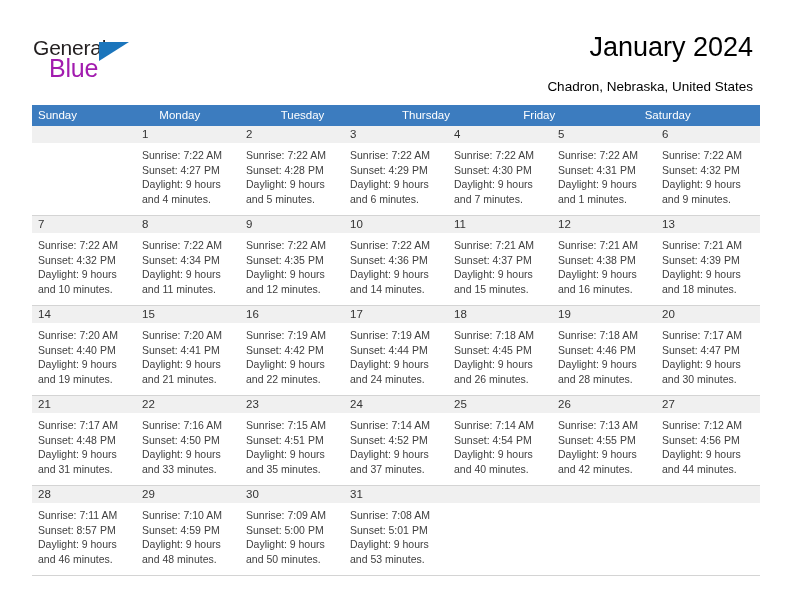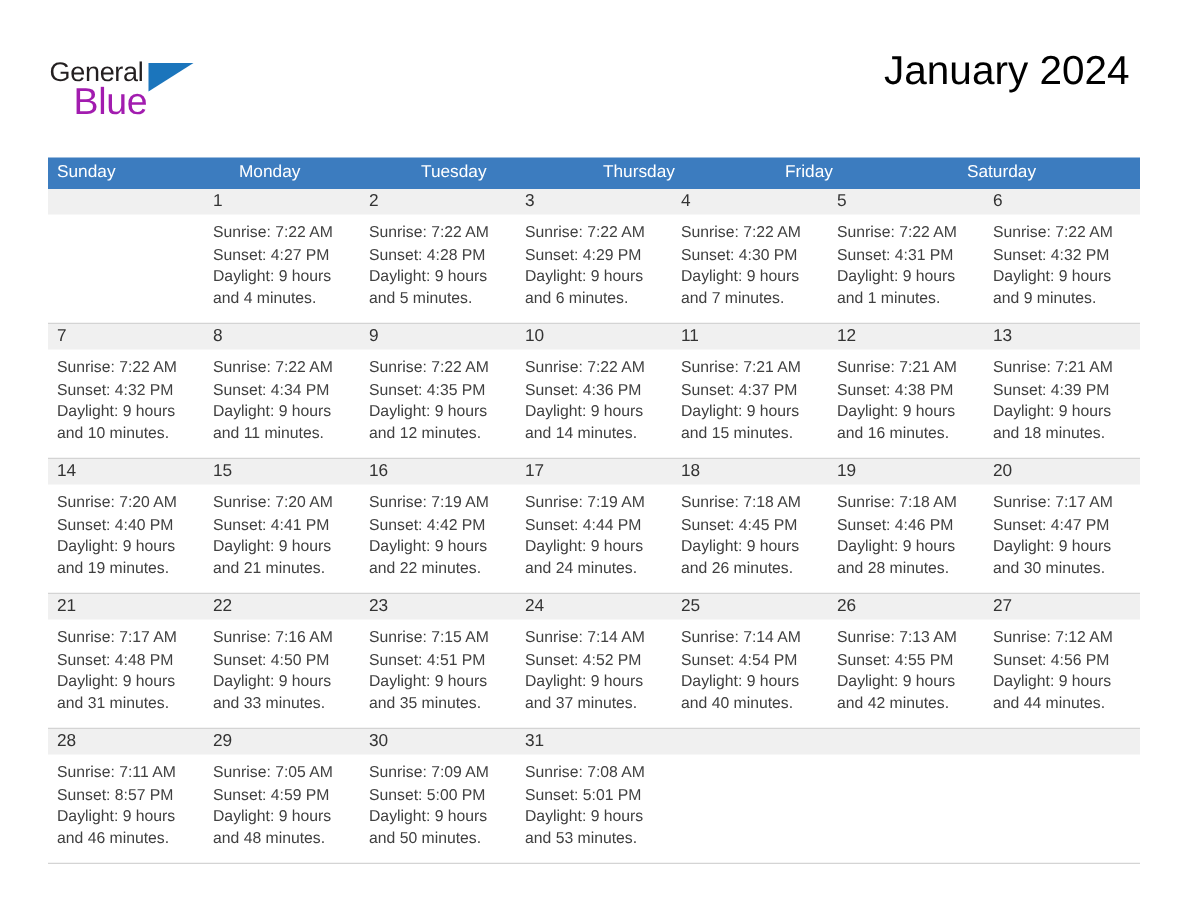--- a/index.html
+++ b/index.html
@@ -29,21 +29,21 @@
   .logo {
     position: absolute;
     left: 33px;
     top: 36px;
     width: 130px;
     height: 46px;
   }
   .logo-general {
     position: absolute;
     left: 0; top: 0;
-    font-size: 18px;
+    font-size: 21px;
     color: #231f20;
     letter-spacing: -0.2px;
     line-height: 24px;
     font-family: "Liberation Sans", sans-serif;
   }
   .logo-blue {
     position: absolute;
     left: 16px; top: 20px;
     font-size: 25px;
     color: #a21caf;
@@ -143,20 +143,21 @@
 
   <div class="header">
 
     <div class="logo">
       <span class="logo-general">General</span>
       <span class="logo-triangle"></span>
       <span class="logo-blue">Blue</span>
     </div>
 
     <div class="title">January 2024</div>
+    <div class="subtitle">Chadron, Nebraska, United States</div>
   </div>
 
   <div class="calendar">
     <div class="weekday-row" id="weekday-row">
         <div class="weekday">Sunday</div>
         <div class="weekday">Monday</div>
         <div class="weekday">Tuesday</div>
         <div class="weekday">Thursday</div>
         <div class="weekday">Friday</div>
         <div class="weekday">Saturday</div>
@@ -423,21 +424,21 @@
             <div class="day-lines">
               <div class="day-line">Sunrise: 7:11 AM</div>
               <div class="day-line">Sunset: 8:57 PM</div>
               <div class="day-line">Daylight: 9 hours</div>
               <div class="day-line">and 46 minutes.</div>
             </div>
           </div>
           <div class="day">
             <div class="day-num-band">29</div>
             <div class="day-lines">
-              <div class="day-line">Sunrise: 7:05 AM</div>
+              <div class="day-line">Sunrise: 7:10 AM</div>
               <div class="day-line">Sunset: 4:59 PM</div>
               <div class="day-line">Daylight: 9 hours</div>
               <div class="day-line">and 48 minutes.</div>
             </div>
           </div>
           <div class="day">
             <div class="day-num-band">30</div>
             <div class="day-lines">
               <div class="day-line">Sunrise: 7:09 AM</div>
               <div class="day-line">Sunset: 5:00 PM</div>

